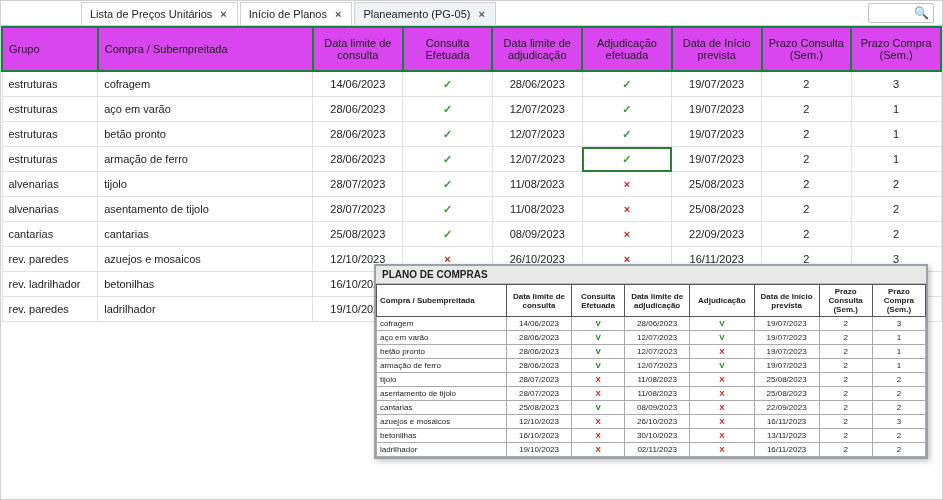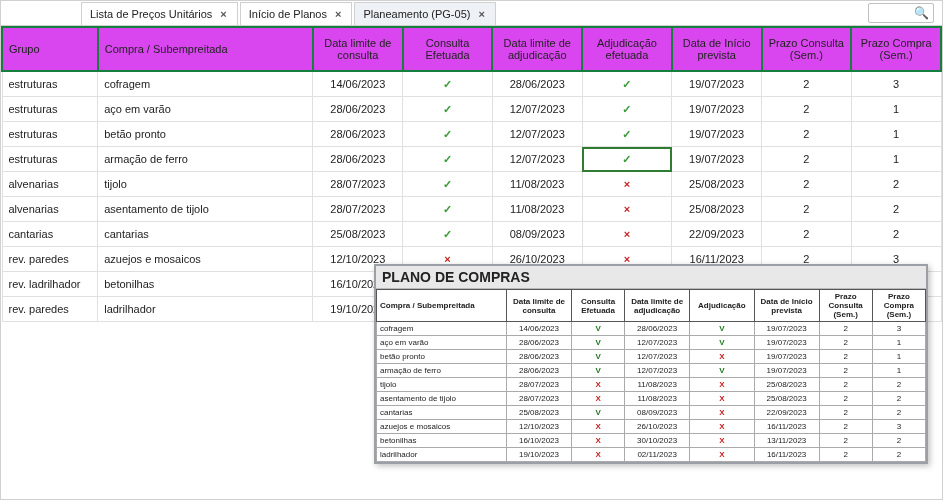--- a/index.html
+++ b/index.html
@@ -102,21 +102,21 @@
     width: 550px;
     border: 2px solid #9aa0a6;
     background: #fff;
     box-shadow: 2px 2px 6px rgba(0,0,0,0.25);
     font-size: 9px;
   }
   .overlay-title {
     background: #e8e8e8;
     padding: 3px 6px;
     font-weight: bold;
-    font-size: 14px;
+    font-size: 10px;
     border-bottom: 1px solid #bbb;
   }
   .overlay table {
     width: 100%;
     border-collapse: collapse;
   }
   .overlay th {
     border: 1px solid #555;
     padding: 2px 3px;
     font-weight: bold;

